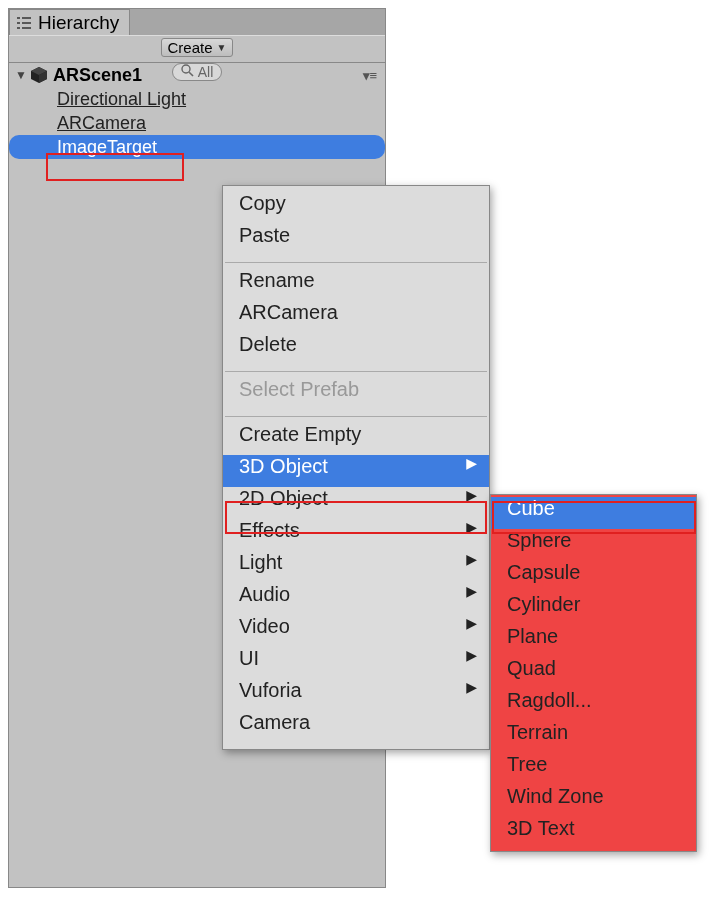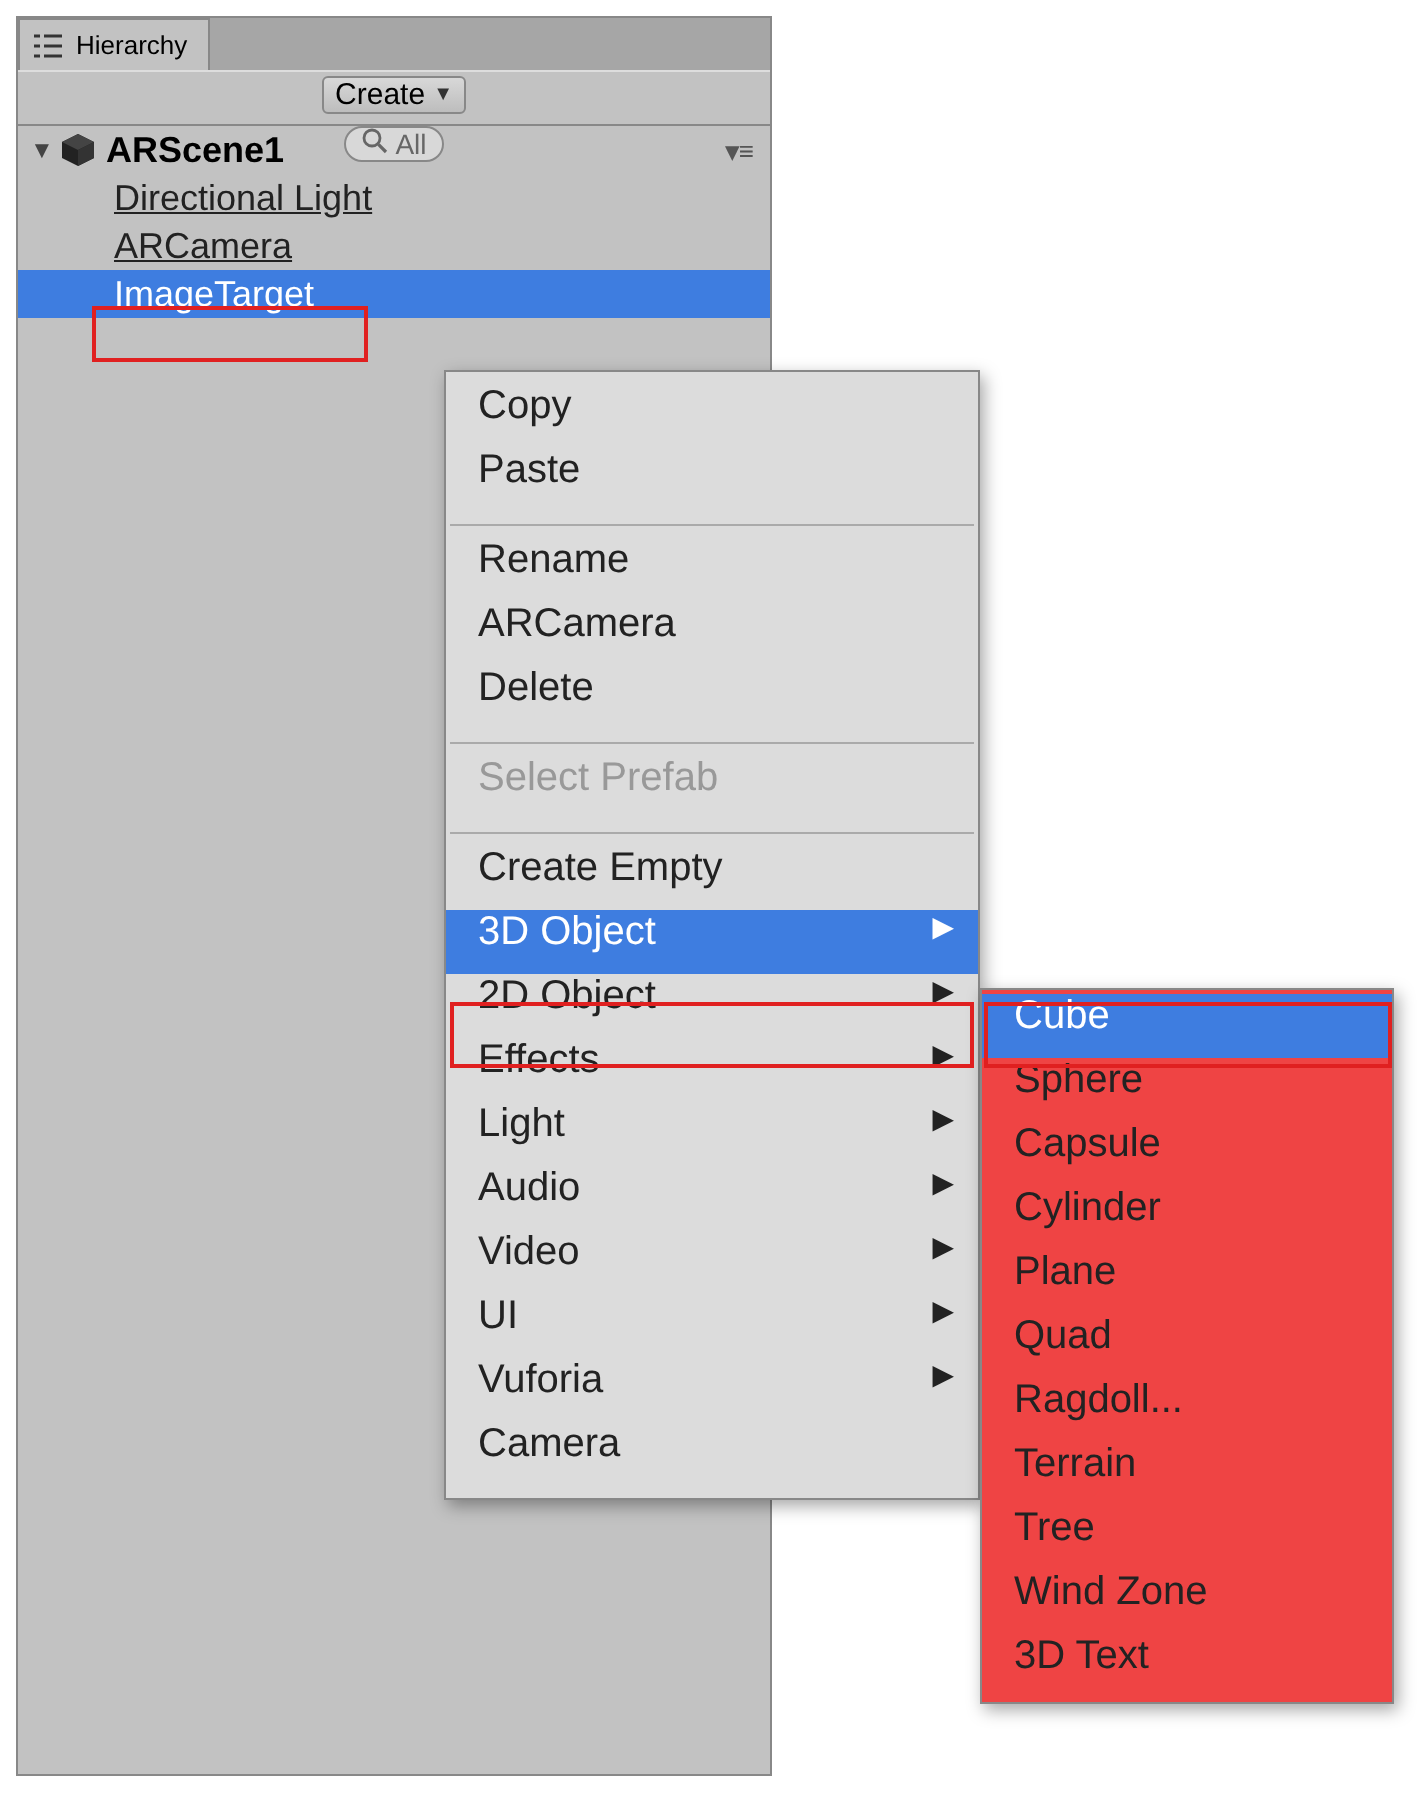--- a/index.html
+++ b/index.html
@@ -27,21 +27,21 @@
       align-items: flex-end;
     }
     .tab {
       height: 26px;
       background: #c2c2c2;
       border: 1px solid #888;
       border-bottom: none;
       display: flex;
       align-items: center;
       padding: 0 10px 0 6px;
-      font-size: 13px;
+      font-size: 19px;
       gap: 6px;
     }
     .tab-icon svg { display: block; }
     .toolbar {
       height: 28px;
       border-top: 1px solid #ddd;
       border-bottom: 1px solid #888;
       display: flex;
       align-items: center;
       padding: 2px 4px;
@@ -111,20 +111,21 @@
       color: #555;
     }
     .item-row {
       padding-left: 48px;
       color: #222;
       text-decoration: underline;
     }
     .item-row.selected {
       background: #3e7de0;
       color: #ffffff;
+      border-radius: 10px;
     }
     .highlight-red {
       position: absolute;
       border: 2px solid #e02020;
       pointer-events: none;
     }
     .hl-imagetarget {
       top: 153px;
       left: 46px;
       width: 138px;

